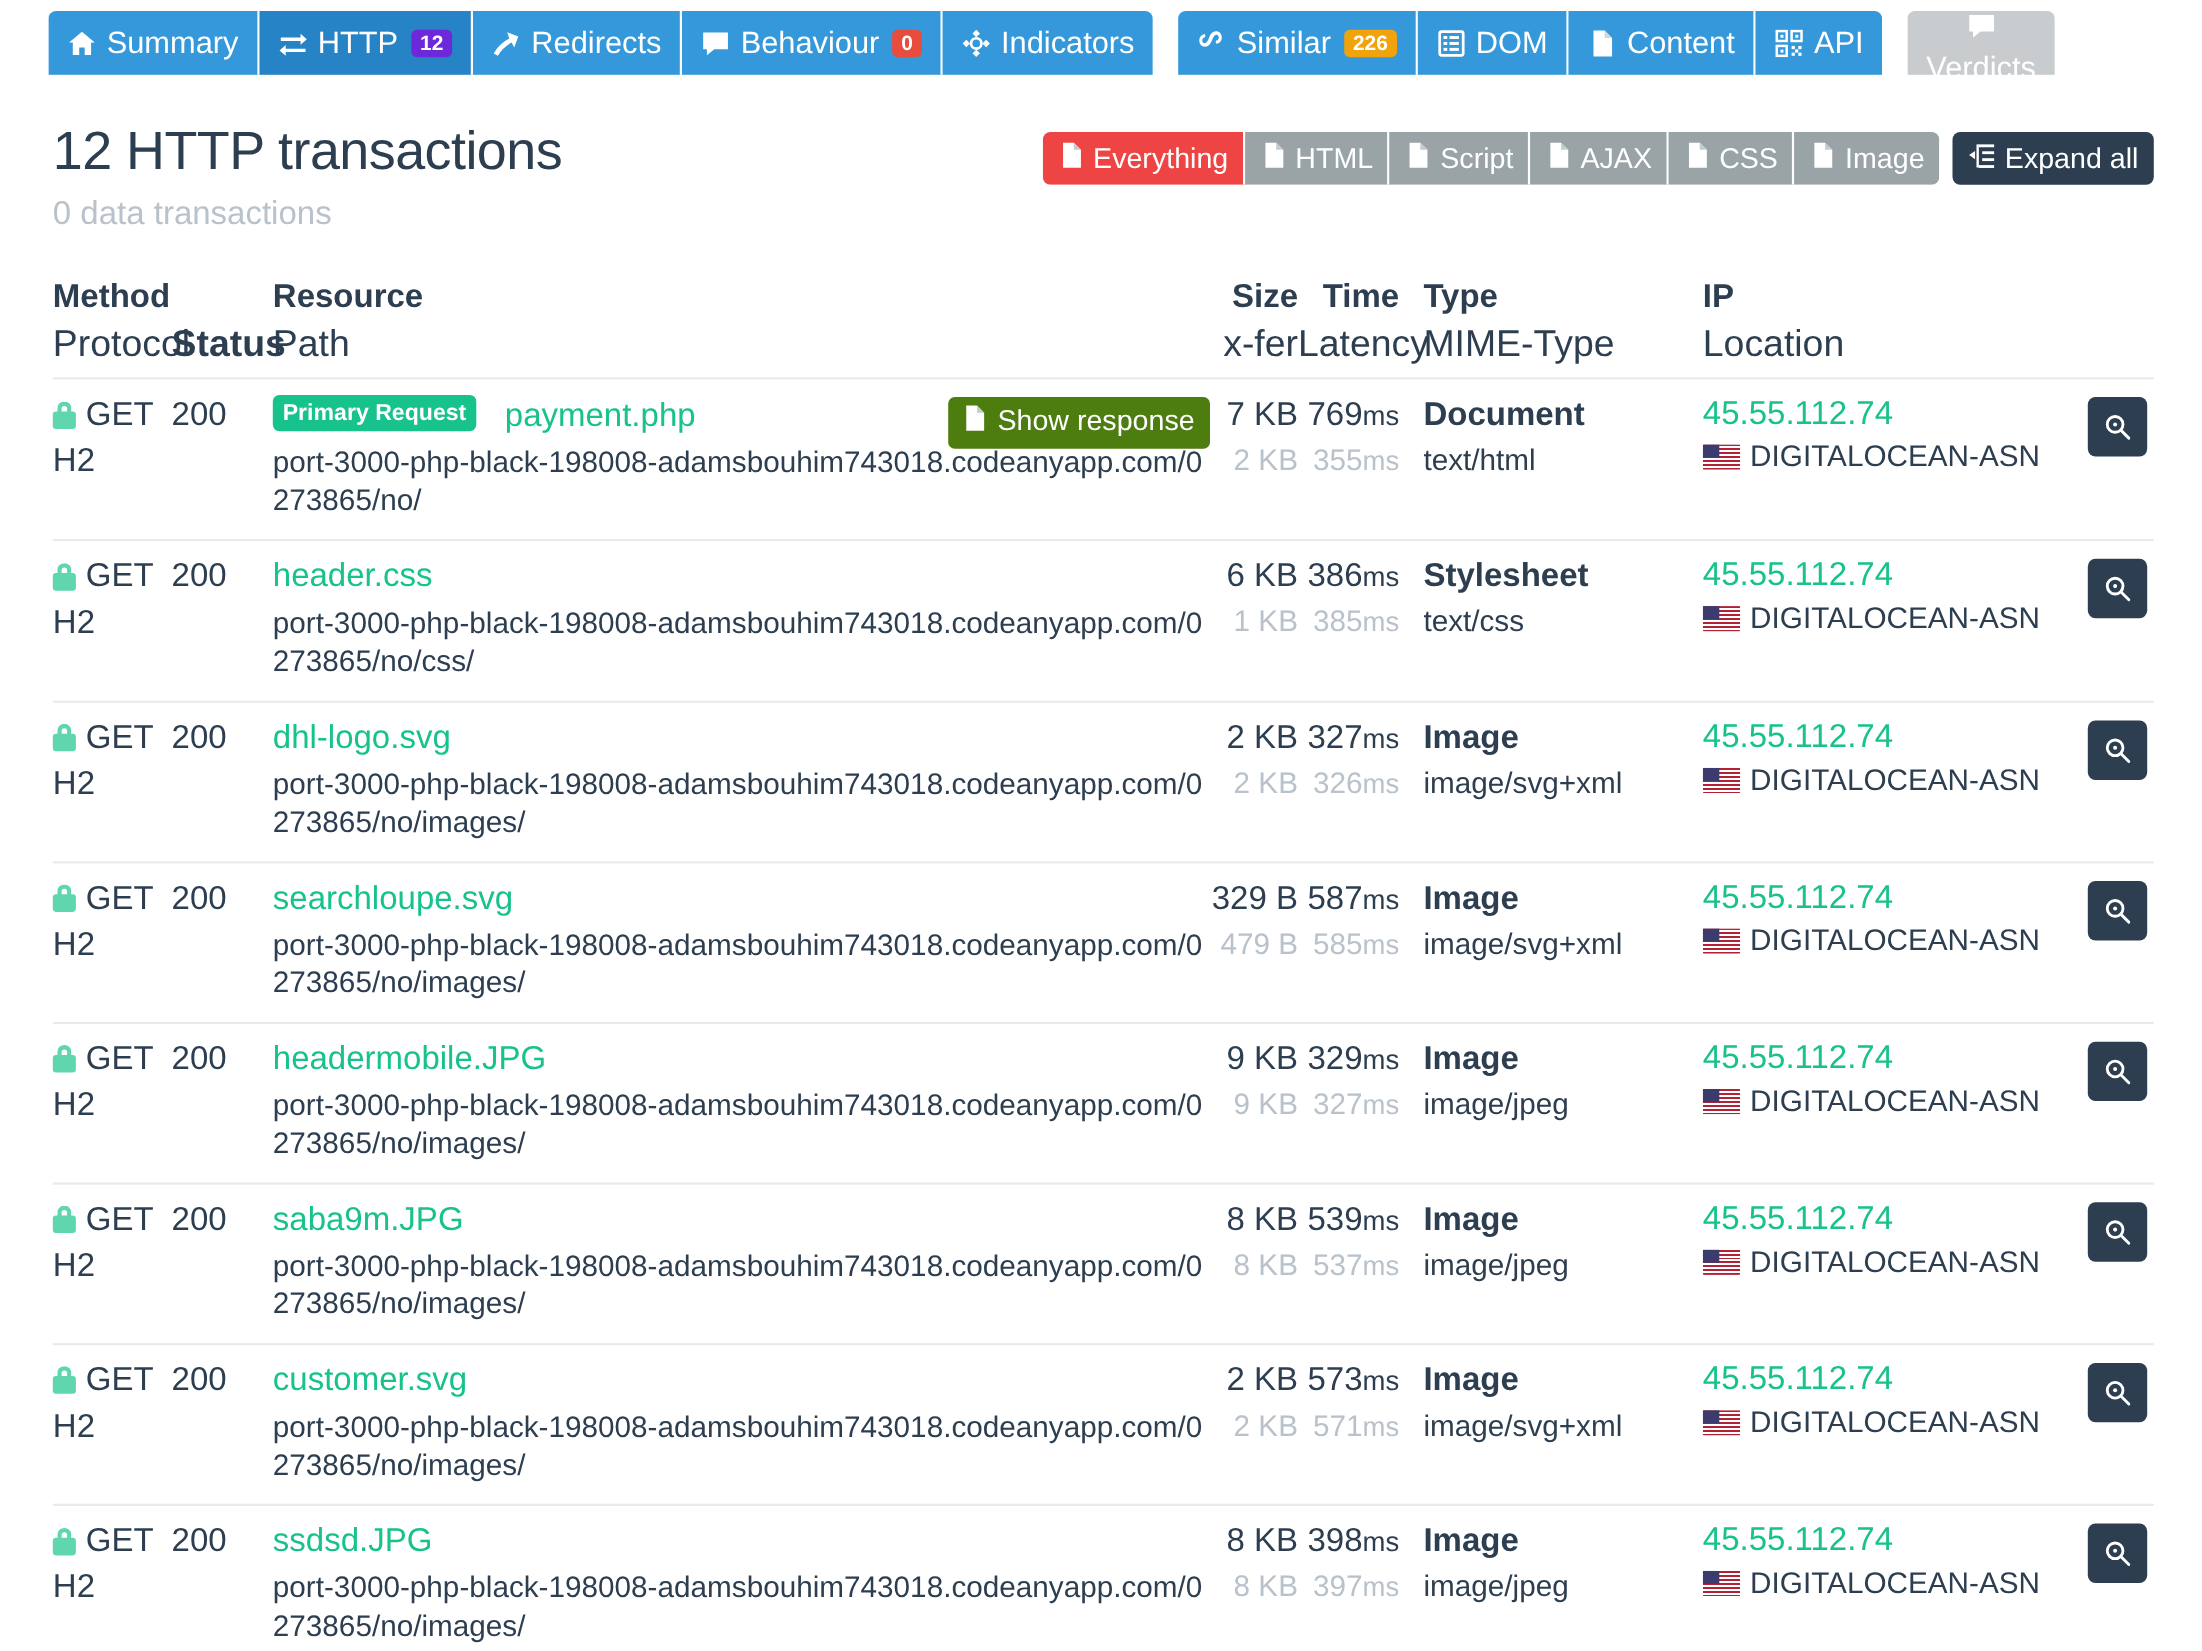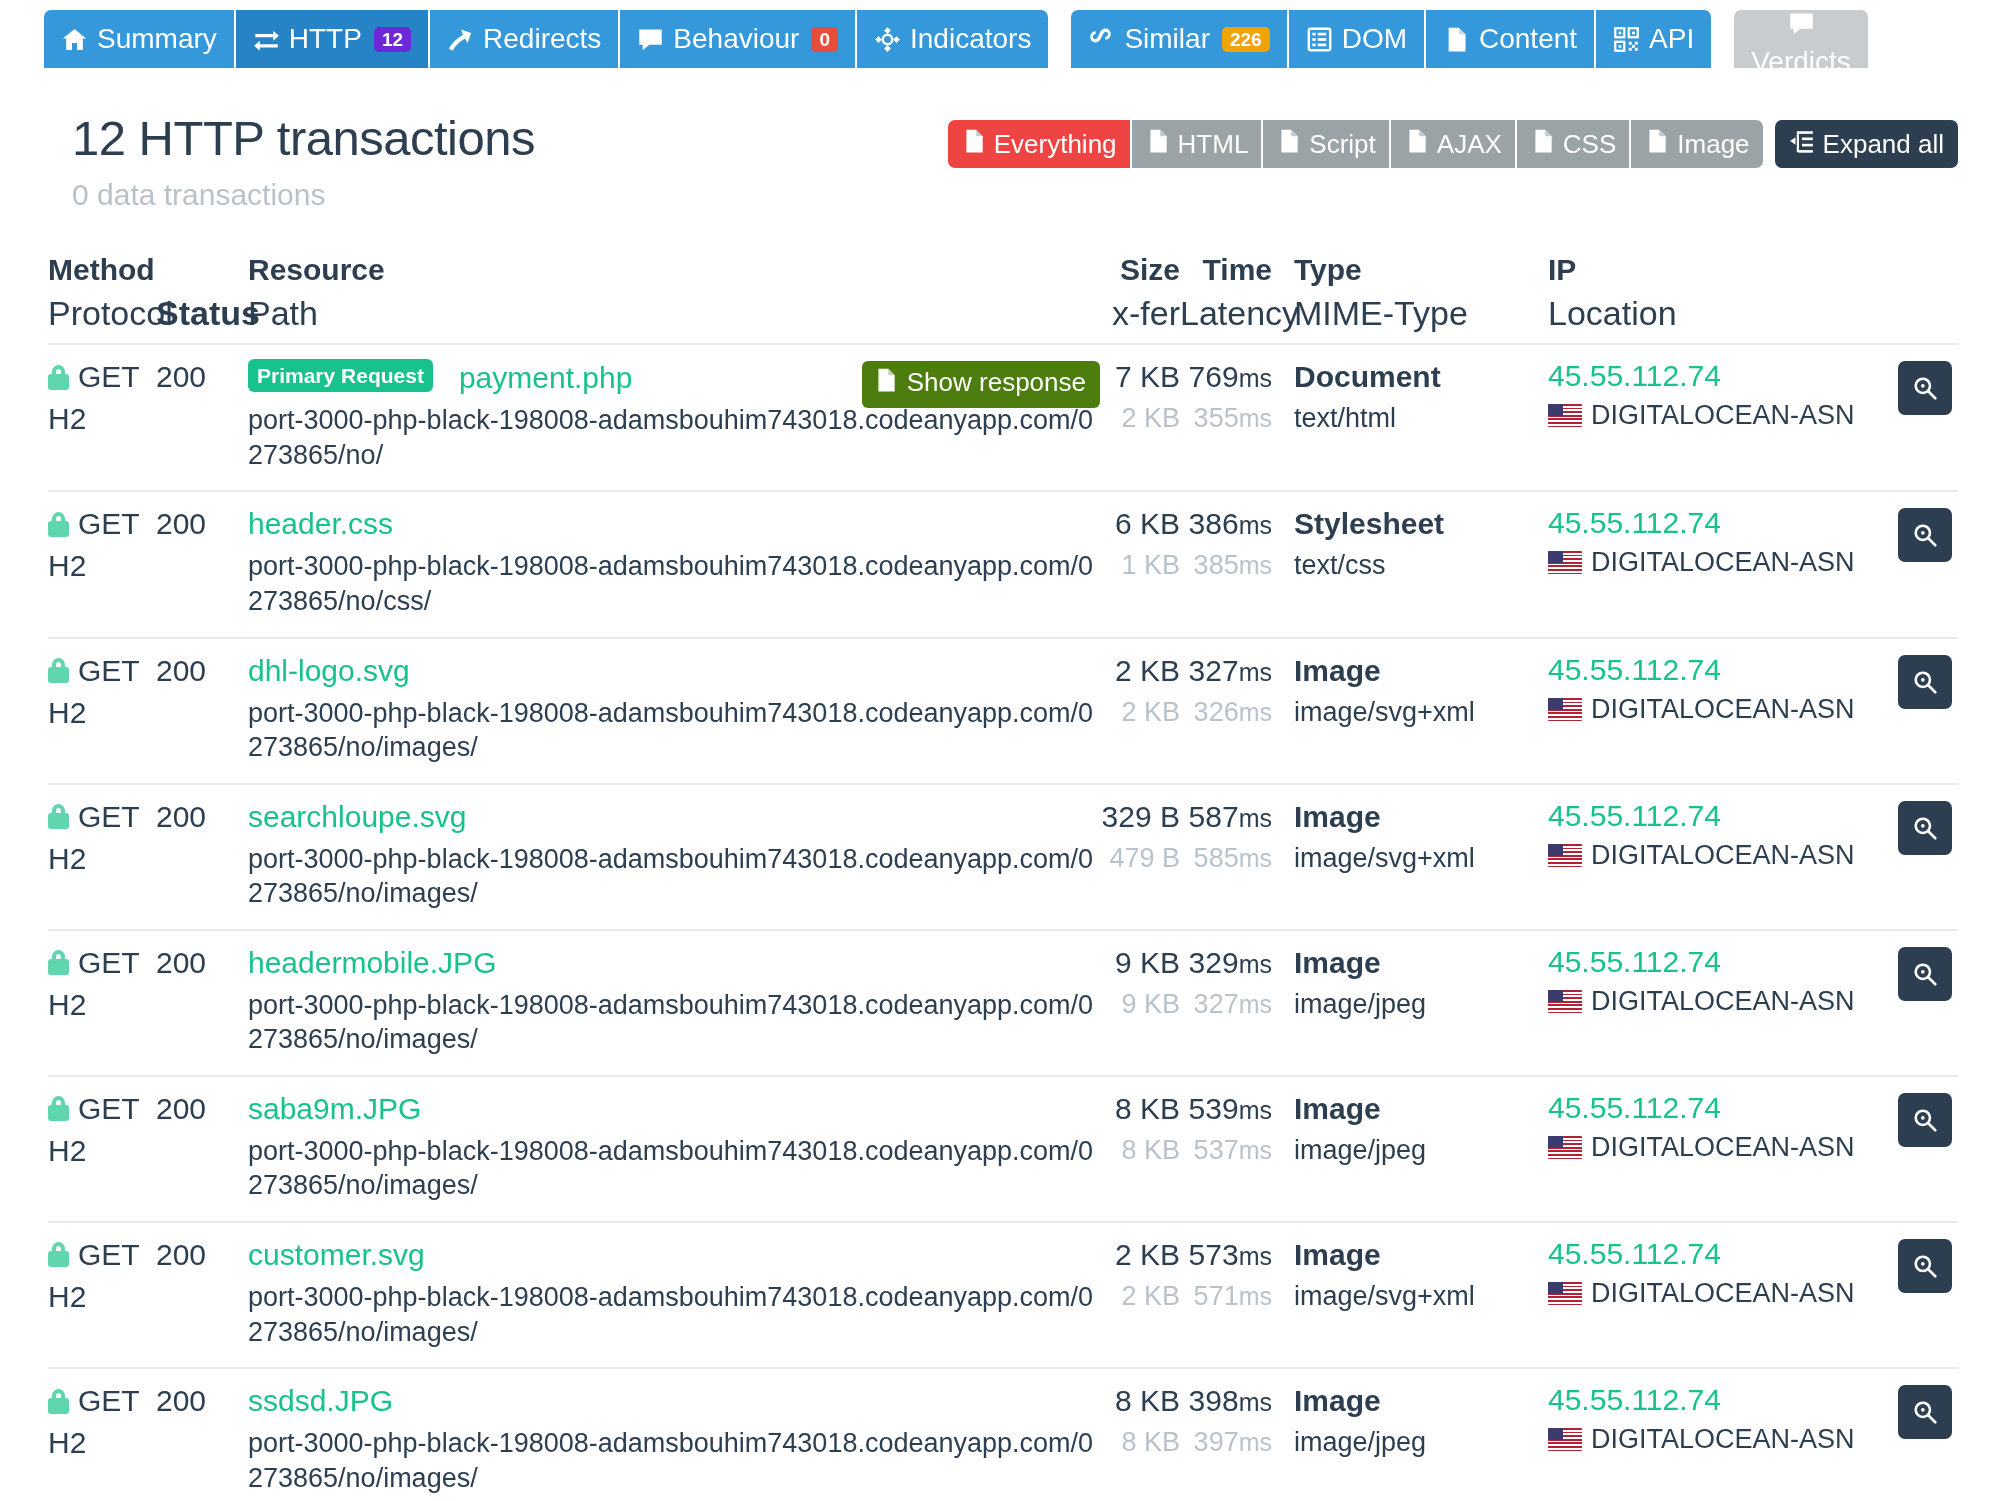--- a/index.html
+++ b/index.html
@@ -54,21 +54,20 @@
     margin-left: 3px;
   }
   .badge.green { background: #6d28d9; }
   .badge.red   { background: #e74c3c; }
   .badge.amber { background: #f0a30a; }
 
   
   .pagehead {
     position: relative;
     padding: 34px 40px 0 48px;
-    margin-left: 24px;
   }
   .title {
     font-size: 49px;
     font-weight: 400;
     color: #2c3e50;
     letter-spacing: -0.5px;
     line-height: 1.1;
     margin: 0;
   }
   .subtitle {

